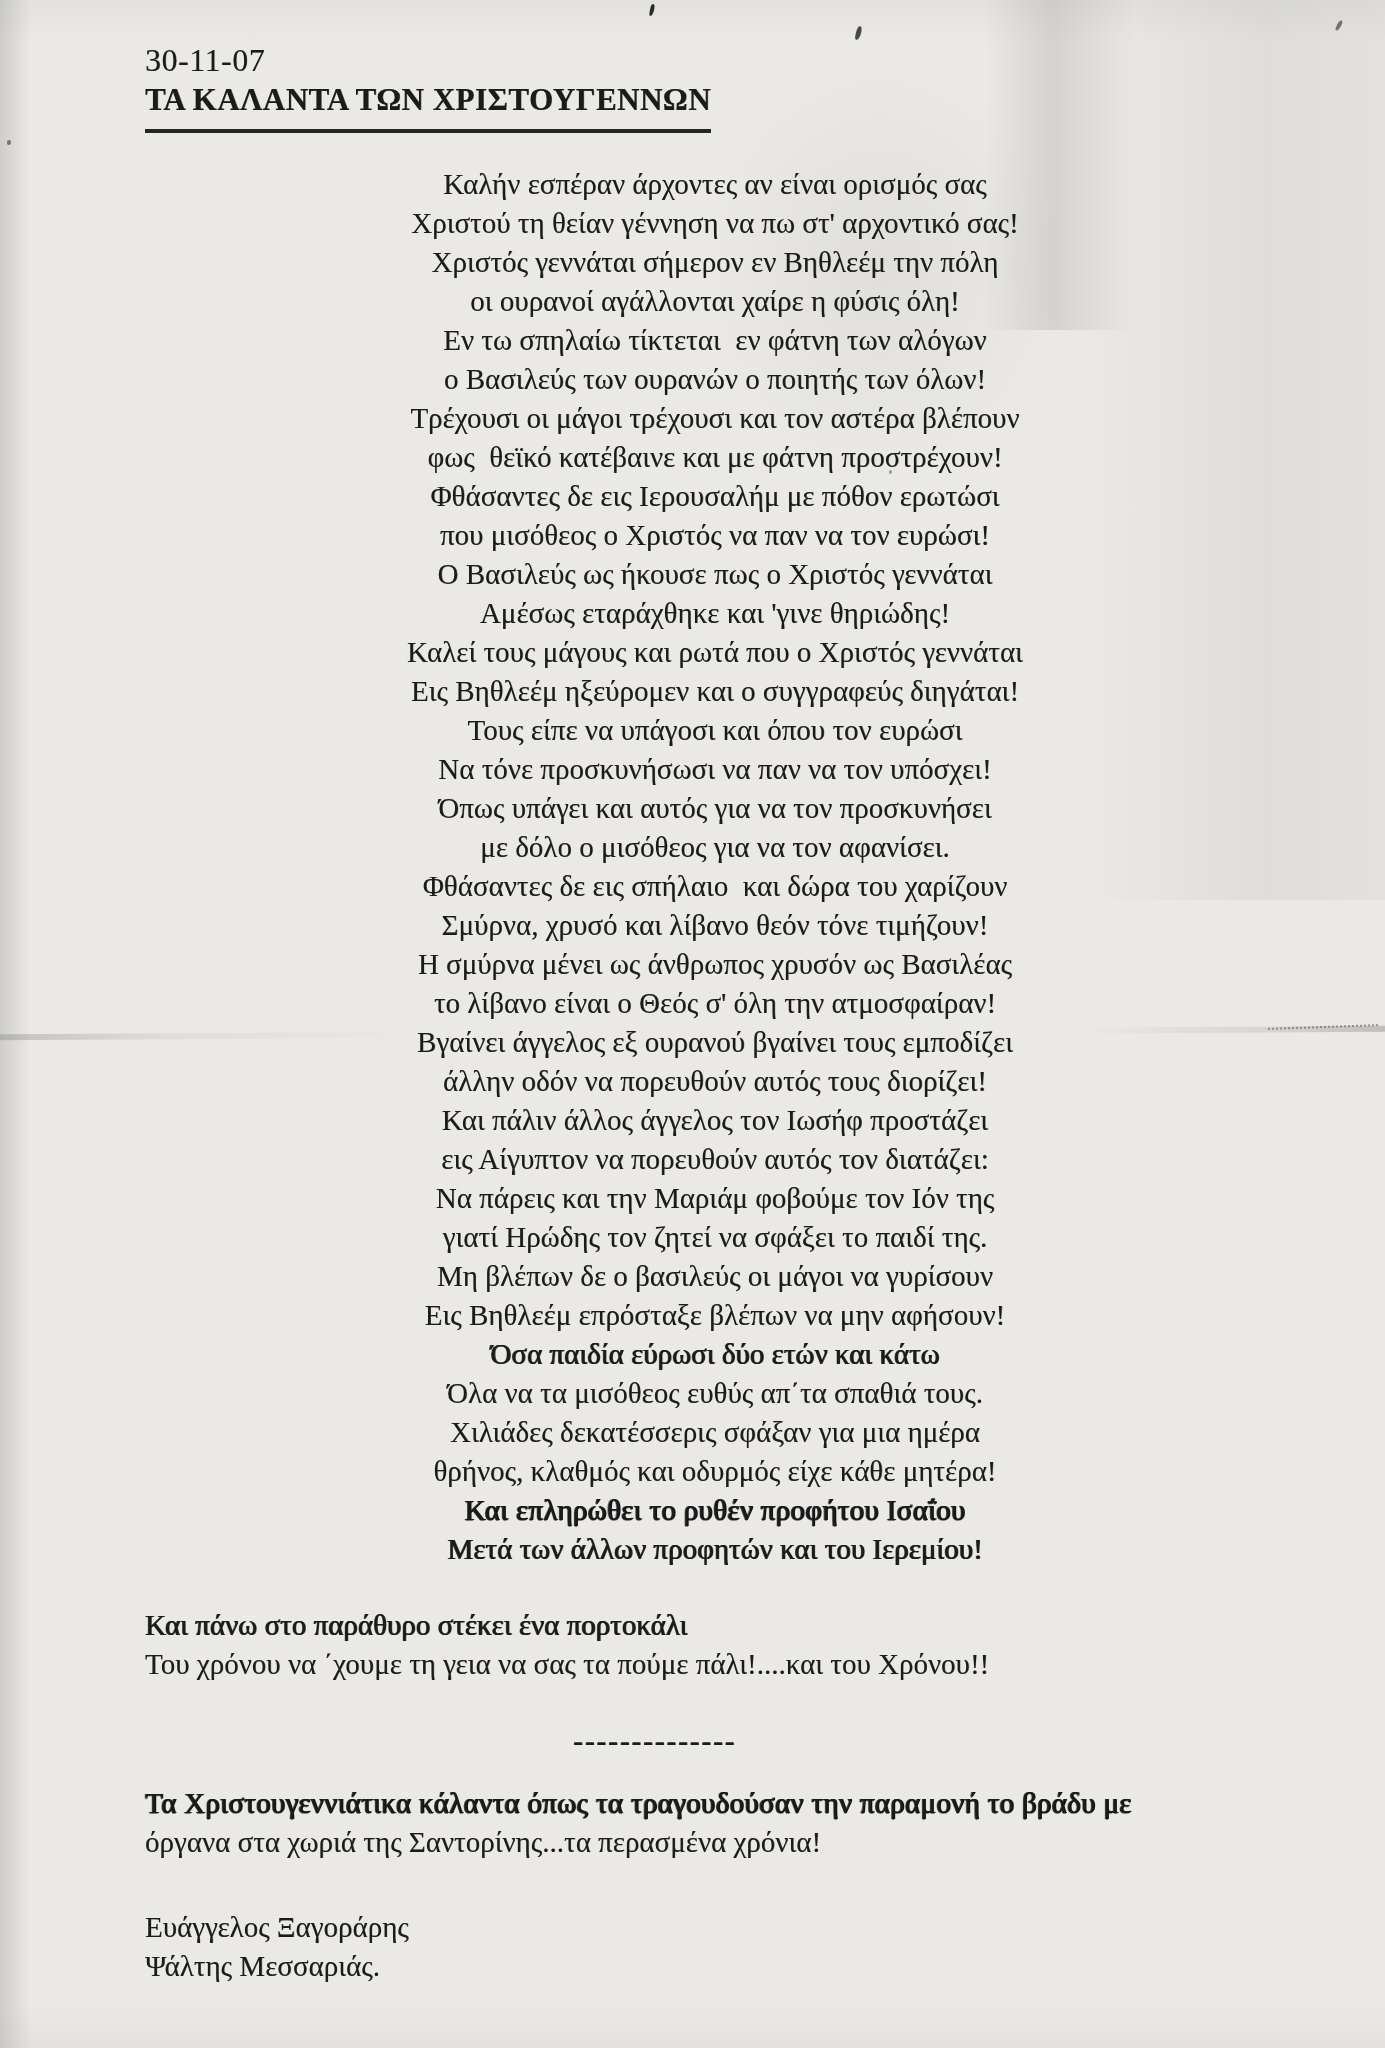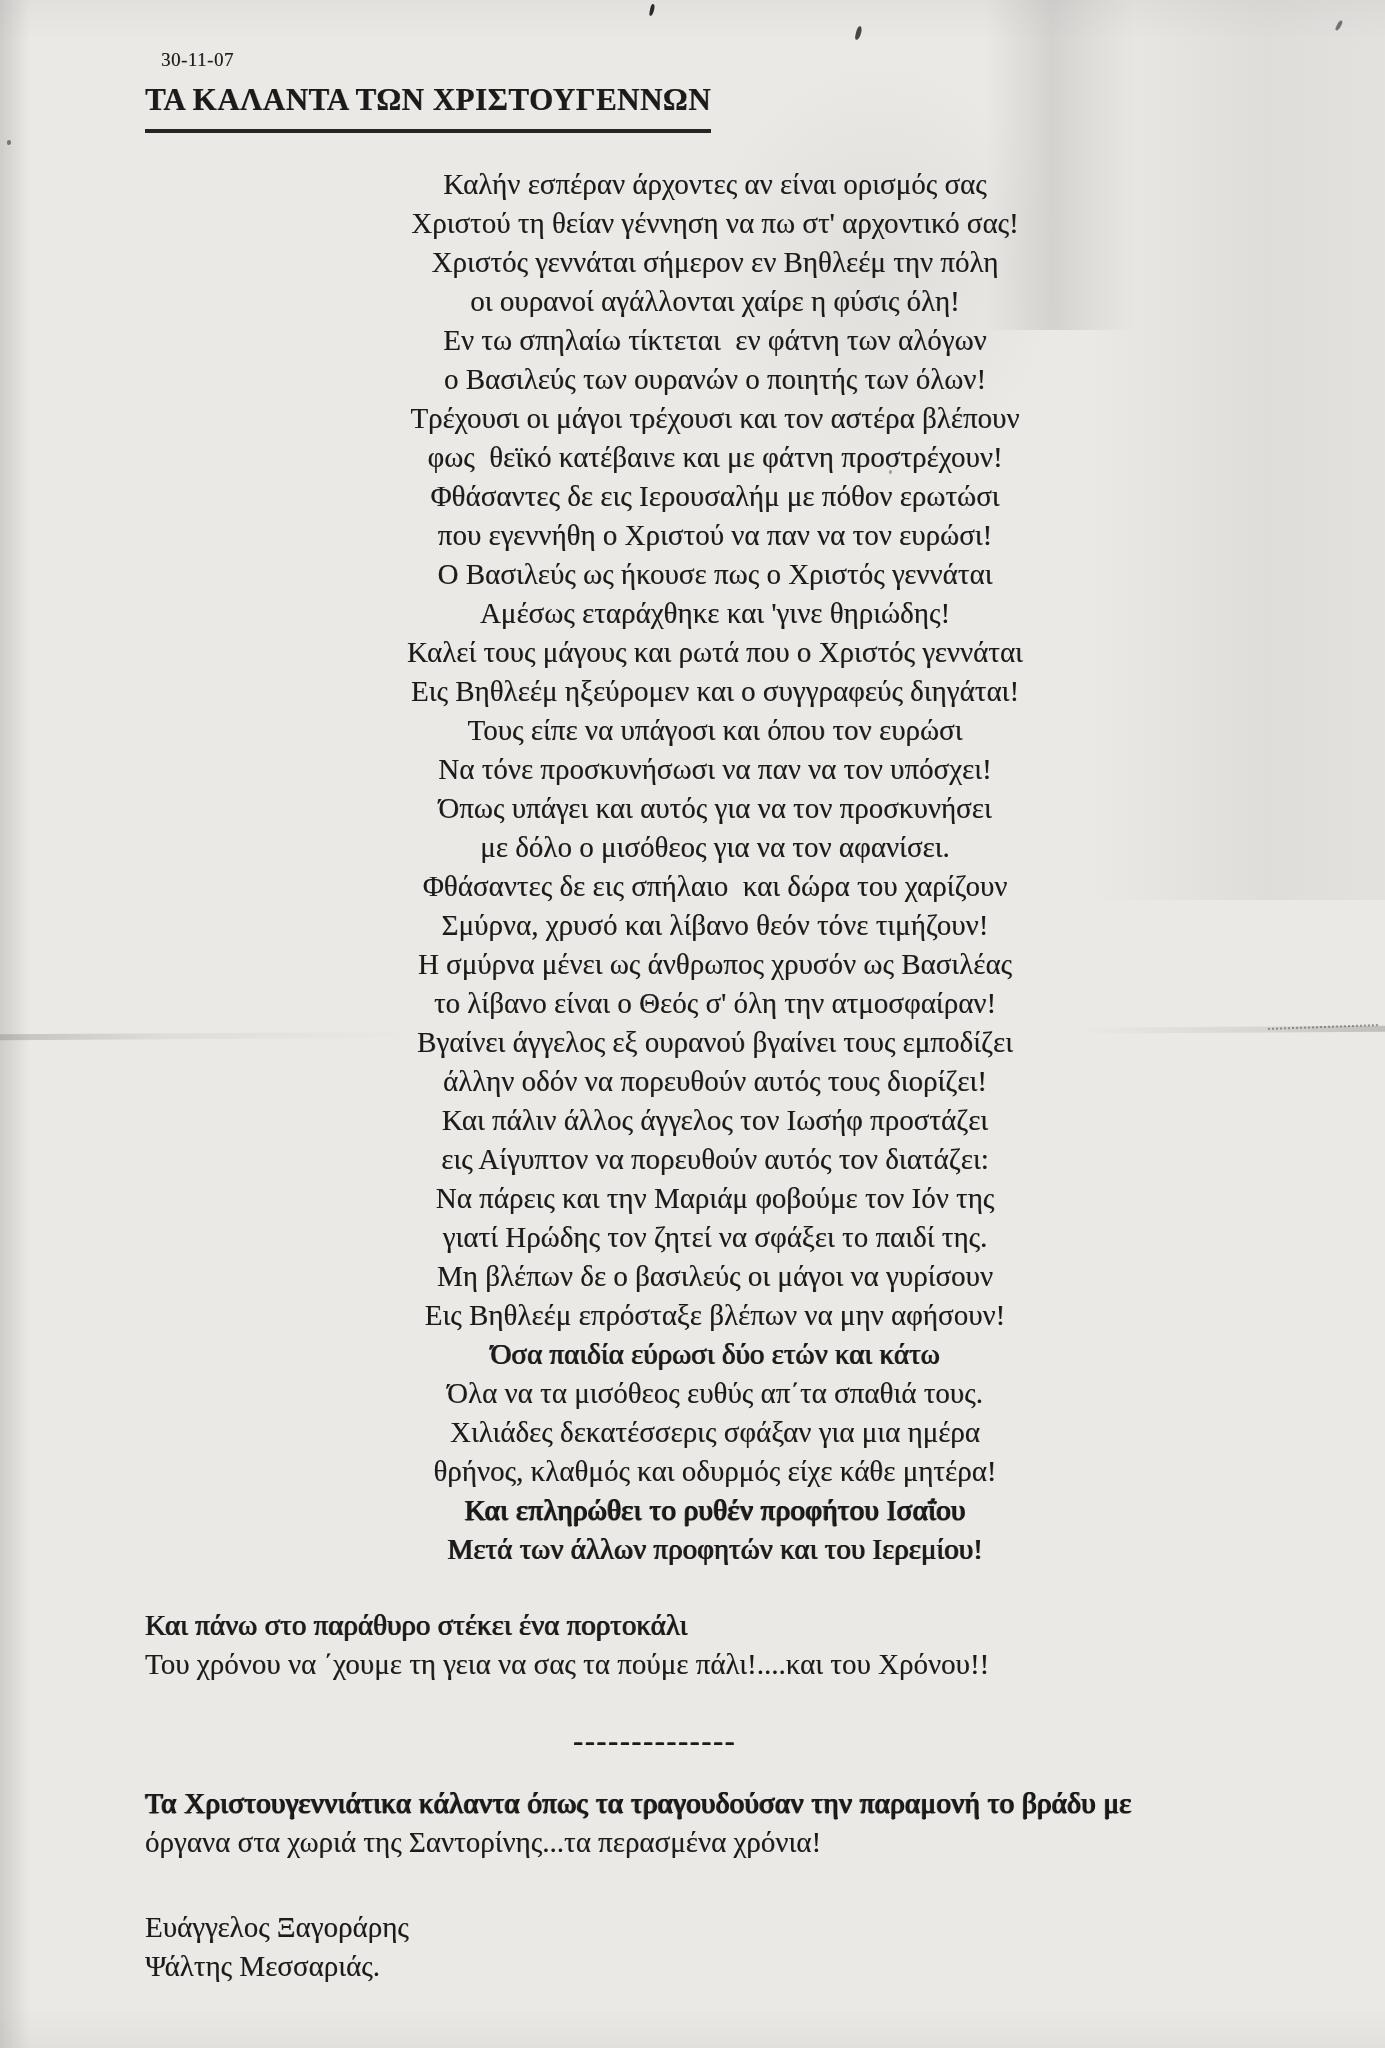--- a/index.html
+++ b/index.html
@@ -53,25 +53,24 @@
   .speck-d { left: 7px;  top: 140px; width: 4px; height: 5px; opacity: .55; }
   .speck-e { left: 889px; top: 470px; width: 3px; height: 4px; opacity: .4; }
 
   .content {
     position: absolute;
     left: 145px;
     top: 40px;
     width: 1140px;
   }
   .date {
-    font-size: 19px;
+    font-size: 32px;
     line-height: 40px;
     letter-spacing: 0.5px;
     text-shadow: 0.4px 0 0 rgba(20,20,20,0.45);
-    margin-left: 16px;
   }
   .title {
     display: inline-block;
     font-size: 31px;
     font-weight: 700;
     line-height: 40px;
     letter-spacing: 0.5px;
     border-bottom: 4px solid #252525;
     padding-bottom: 9px;
     text-shadow: 0.5px 0 0 rgba(10,10,10,0.55);
@@ -126,21 +125,21 @@
     <div class="poem">
       <div class="line">Καλήν εσπέραν άρχοντες αν είναι ορισμός σας</div>
       <div class="line">Χριστού τη θείαν γέννηση να πω στ' αρχοντικό σας!</div>
       <div class="line">Χριστός γεννάται σήμερον εν Βηθλεέμ την πόλη</div>
       <div class="line">οι ουρανοί αγάλλονται χαίρε η φύσις όλη!</div>
       <div class="line">Εν τω σπηλαίω τίκτεται  εν φάτνη των αλόγων</div>
       <div class="line">ο Βασιλεύς των ουρανών ο ποιητής των όλων!</div>
       <div class="line">Τρέχουσι οι μάγοι τρέχουσι και τον αστέρα βλέπουν</div>
       <div class="line">φως  θεϊκό κατέβαινε και με φάτνη προστρέχουν!</div>
       <div class="line">Φθάσαντες δε εις Ιερουσαλήμ με πόθον ερωτώσι</div>
-      <div class="line">που εγεννήθη ο Χριστού να παν να τον ευρώσι!</div>
+      <div class="line">που μισόθεος ο Χριστός να παν να τον ευρώσι!</div>
       <div class="line">Ο Βασιλεύς ως ήκουσε πως ο Χριστός γεννάται</div>
       <div class="line">Αμέσως εταράχθηκε και 'γινε θηριώδης!</div>
       <div class="line">Καλεί τους μάγους και ρωτά που ο Χριστός γεννάται</div>
       <div class="line">Εις Βηθλεέμ ηξεύρομεν και ο συγγραφεύς διηγάται!</div>
       <div class="line">Τους είπε να υπάγοσι και όπου τον ευρώσι</div>
       <div class="line">Να τόνε προσκυνήσωσι να παν να τον υπόσχει!</div>
       <div class="line">Όπως υπάγει και αυτός για να τον προσκυνήσει</div>
       <div class="line">με δόλο ο μισόθεος για να τον αφανίσει.</div>
       <div class="line">Φθάσαντες δε εις σπήλαιο  και δώρα του χαρίζουν</div>
       <div class="line">Σμύρνα, χρυσό και λίβανο θεόν τόνε τιμήζουν!</div>

